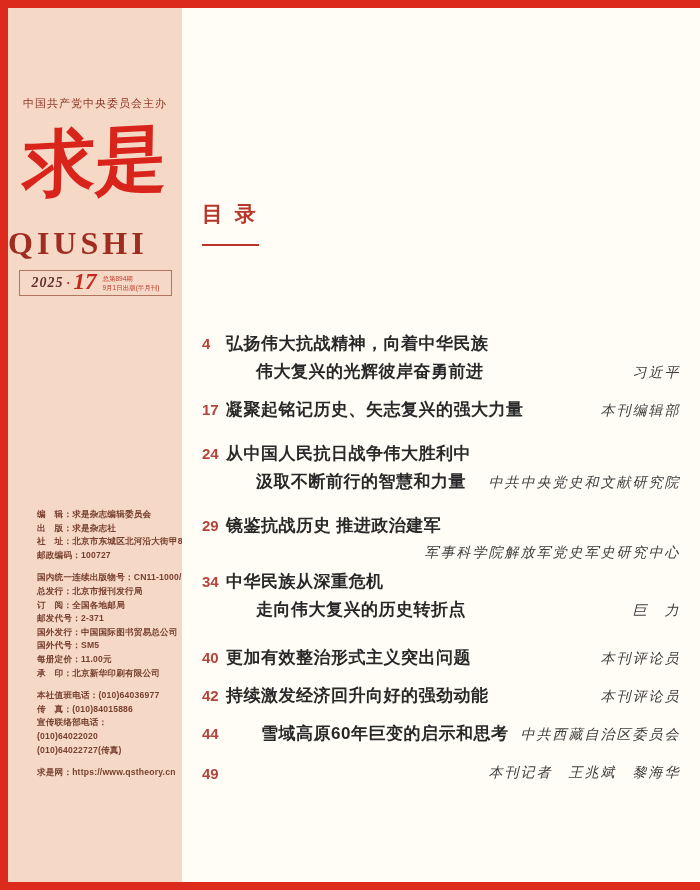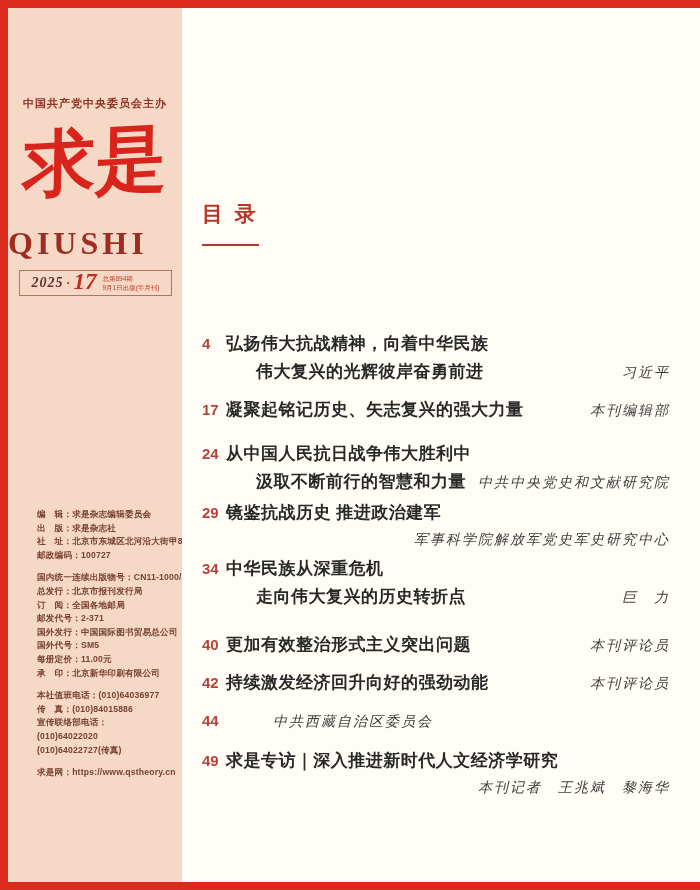--- a/index.html
+++ b/index.html
@@ -16,21 +16,21 @@
   }
   
   .sidebar {
     width:174px; flex:0 0 174px;
     background:#f5d8c5;
     position:relative;
   }
   .sponsor {
     margin-top:88px;
     text-align:center;
-    font-size:11px; font-weight:bold;
+    font-size:11px; font-weight:normal;
     color:#8e3123; letter-spacing:1px;
   }
   .logo {
     margin-top:2px;
     height:96px;
     text-align:center;
     font-family:"DejaVu Serif", serif;
     font-size:72px; line-height:96px;
     color:#d8241b; font-weight:bold;
     transform:rotate(-3deg) skewX(-4deg);
@@ -188,21 +188,21 @@
         </div>
         <div class="entry" style="margin-bottom: 16px;">
           <div class="entry-num">17</div>
           <div class="entry-body">
             <div class="entry-line">
               <span>凝聚起铭记历史、矢志复兴的强大力量</span>
               <span class="entry-author">本刊编辑部</span>
             </div>
           </div>
         </div>
-        <div class="entry" style="margin-bottom: 3px;">
+        <div class="entry" style="margin-bottom: 16px;">
           <div class="entry-num">24</div>
           <div class="entry-body">
             <div class="entry-line">
               <span>从中国人民抗日战争伟大胜利中</span>
             </div>
             <div class="entry-line indented">
               <span>汲取不断前行的智慧和力量</span>
               <span class="entry-author">中共中央党史和文献研究院</span>
             </div>
           </div>
@@ -245,30 +245,28 @@
             <div class="entry-line">
               <span>持续激发经济回升向好的强劲动能</span>
               <span class="entry-author">本刊评论员</span>
             </div>
           </div>
         </div>
         <div class="entry" style="margin-bottom: 12px; gap: 35px;">
           <div class="entry-num">44</div>
           <div class="entry-body">
             <div class="entry-line">
+              <span>雪域高原60年巨变的启示和思考</span>
               <span class="entry-author">中共西藏自治区委员会</span>
             </div>
           </div>
         </div>
         <div class="entry" style="margin-bottom: 0px;">
           <div class="entry-num">49</div>
           <div class="entry-body">
-            <div class="entry-line">
-              <span>求是专访｜深入推进新时代人文经济学研究</span>
-            </div>
             <div class="entry-line author-only">
               <span class="entry-author">本刊记者　王兆斌　黎海华</span>
             </div>
           </div>
         </div>
       </div>
   </main>
 
 </div>
 

